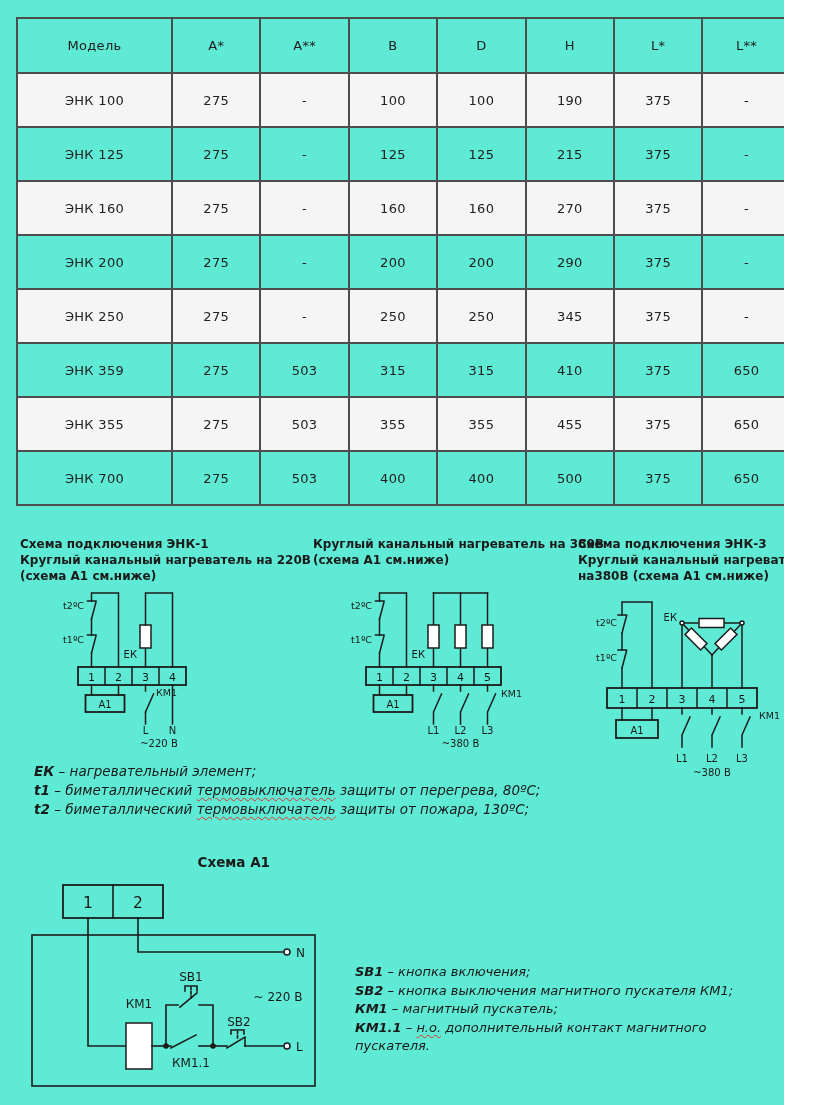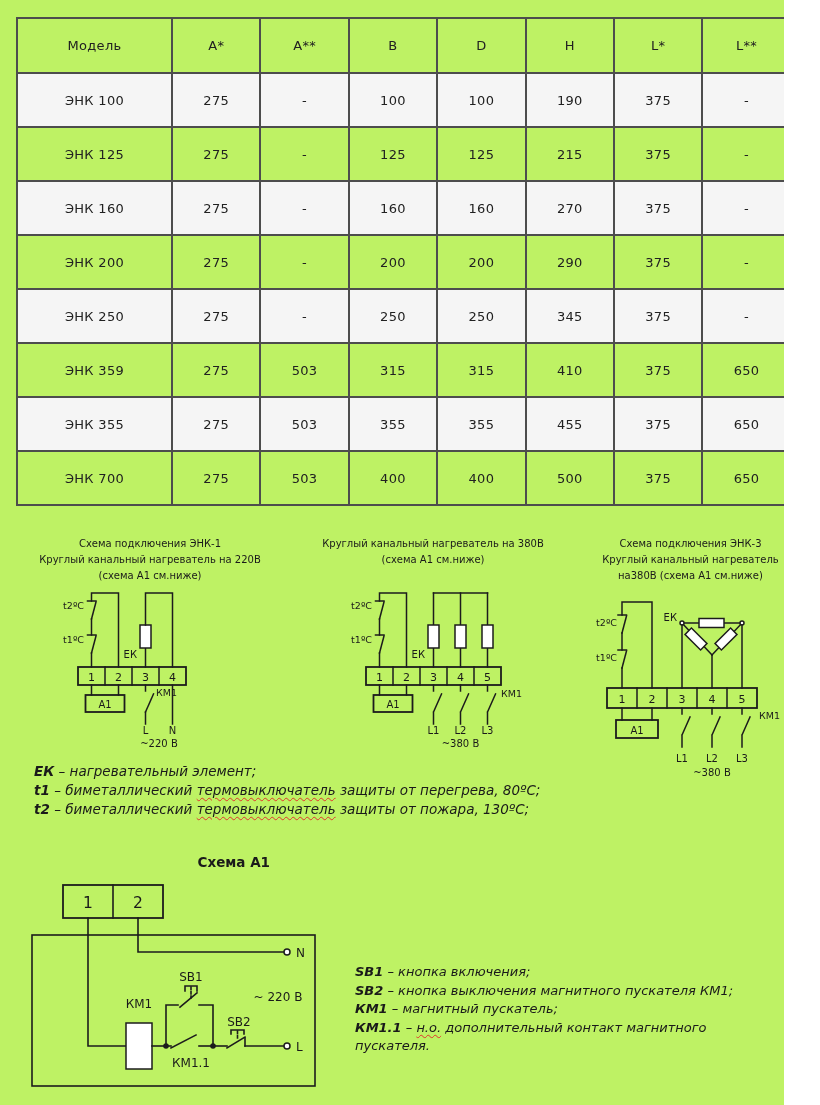--- a/index.html
+++ b/index.html
@@ -1,39 +1,39 @@
 <!DOCTYPE html>
 <html><head>
 <meta charset="utf-8">
 <style>
   html,body { margin:0; padding:0; background:#ffffff; }
   .page {
     position:relative; width:784px; height:1105px; overflow:hidden;
-    background:#bef264; color:#1c1c1c;
+    background:#5eead4; color:#1c1c1c;
     font-family:"DejaVu Sans", "Liberation Sans", sans-serif;
   }
 
   
   .spec-table {
     position:absolute; left:16px; top:17px; width:774px;
     border-collapse:collapse; table-layout:fixed;
     font-size:13px; color:#212121;
   }
   .spec-table th, .spec-table td {
     border:2px solid #4d4d4d; text-align:center; vertical-align:middle;
     font-weight:normal; padding:0; letter-spacing:0.3px;
   }
   .spec-table thead tr { height:55px; }
   .spec-table tbody tr { height:54px;border-radius:25px; }
   .spec-table tbody tr:nth-child(odd) td { background:#f5f5f5; }
 
   
   .dtitle {
-    position:absolute; text-align:center; font-weight:normal;
-    font-size:10px; line-height:16px; color:#1a1a1a;
+    position:absolute; font-weight:bold;
+    font-size:12px; line-height:16px; color:#1a1a1a;
   }
   .dtitle div { white-space:nowrap; }
   #dtitle-1 { left:20px;  top:536px; width:260px; }
   #dtitle-2 { left:313px; top:536px; width:240px; }
   #dtitle-3 { left:578px; top:536px; width:225px; }
 
   
   .schem { position:absolute; }
   #svg-d1 { left:20px;  top:585px; }
   #svg-d2 { left:330px; top:585px; }

